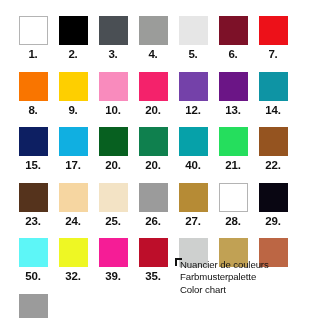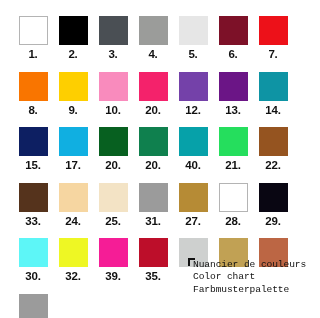--- a/index.html
+++ b/index.html
@@ -44,24 +44,23 @@
   .swatch-label {
     font-size: 11.5px;
     font-weight: bold;
     color: #111111;
     line-height: 1;
     margin-top: 4px;
     letter-spacing: -0.2px;
   }
   .caption-block {
     position: absolute;
-    left: 188px;
+    left: 175px;
     top: 258px;
     width: 125px;
-    font-family: Liberation Mono, monospace;
   }
   .caption-corner {
     position: absolute;
     left: 0px;
     top: 0px;
     width: 5px;
     height: 6px;
     border-left: 2px solid #111111;
     border-top: 2px solid #111111;
   }
@@ -162,49 +161,49 @@
       <div class="swatch-cell">
         <div class="swatch-chip" style="background-color: rgb(37, 222, 93);"></div>
         <div class="swatch-label">21.</div>
       </div>
       <div class="swatch-cell">
         <div class="swatch-chip" style="background-color: rgb(149, 84, 32);"></div>
         <div class="swatch-label">22.</div>
       </div>
       <div class="swatch-cell">
         <div class="swatch-chip" style="background-color: rgb(85, 51, 28);"></div>
-        <div class="swatch-label">33.</div>
+        <div class="swatch-label">23.</div>
       </div>
       <div class="swatch-cell">
         <div class="swatch-chip" style="background-color: rgb(246, 214, 161);"></div>
         <div class="swatch-label">24.</div>
       </div>
       <div class="swatch-cell">
         <div class="swatch-chip" style="background-color: rgb(243, 227, 197);"></div>
         <div class="swatch-label">25.</div>
       </div>
       <div class="swatch-cell">
         <div class="swatch-chip" style="background-color: rgb(155, 155, 155);"></div>
-        <div class="swatch-label">31.</div>
+        <div class="swatch-label">26.</div>
       </div>
       <div class="swatch-cell">
         <div class="swatch-chip" style="background-color: rgb(182, 139, 53);"></div>
         <div class="swatch-label">27.</div>
       </div>
       <div class="swatch-cell">
         <div class="swatch-chip bordered" style="background-color: rgb(255, 255, 255);"></div>
         <div class="swatch-label">28.</div>
       </div>
       <div class="swatch-cell">
         <div class="swatch-chip" style="background-color: rgb(9, 6, 18);"></div>
         <div class="swatch-label">29.</div>
       </div>
       <div class="swatch-cell">
         <div class="swatch-chip" style="background-color: rgb(93, 246, 247);"></div>
-        <div class="swatch-label">30.</div>
+        <div class="swatch-label">50.</div>
       </div>
       <div class="swatch-cell">
         <div class="swatch-chip" style="background-color: rgb(238, 247, 36);"></div>
         <div class="swatch-label">32.</div>
       </div>
       <div class="swatch-cell">
         <div class="swatch-chip" style="background-color: rgb(245, 29, 150);"></div>
         <div class="swatch-label">39.</div>
       </div>
       <div class="swatch-cell">
@@ -222,18 +221,18 @@
       </div>
       <div class="swatch-cell">
         <div class="swatch-chip" style="background-color: rgb(155, 155, 155);"></div>
       </div>
     </div>
 
   <div class="caption-block">
     <span class="caption-corner"></span>
     <div class="caption-lines">
       <div class="caption-line">Nuancier de couleurs</div>
+      <div class="caption-line">Farbmusterpalette</div>
       <div class="caption-line">Color chart</div>
-      <div class="caption-line">Farbmusterpalette</div>
     </div>
   </div>
 
 </div>
 
 </body></html>

